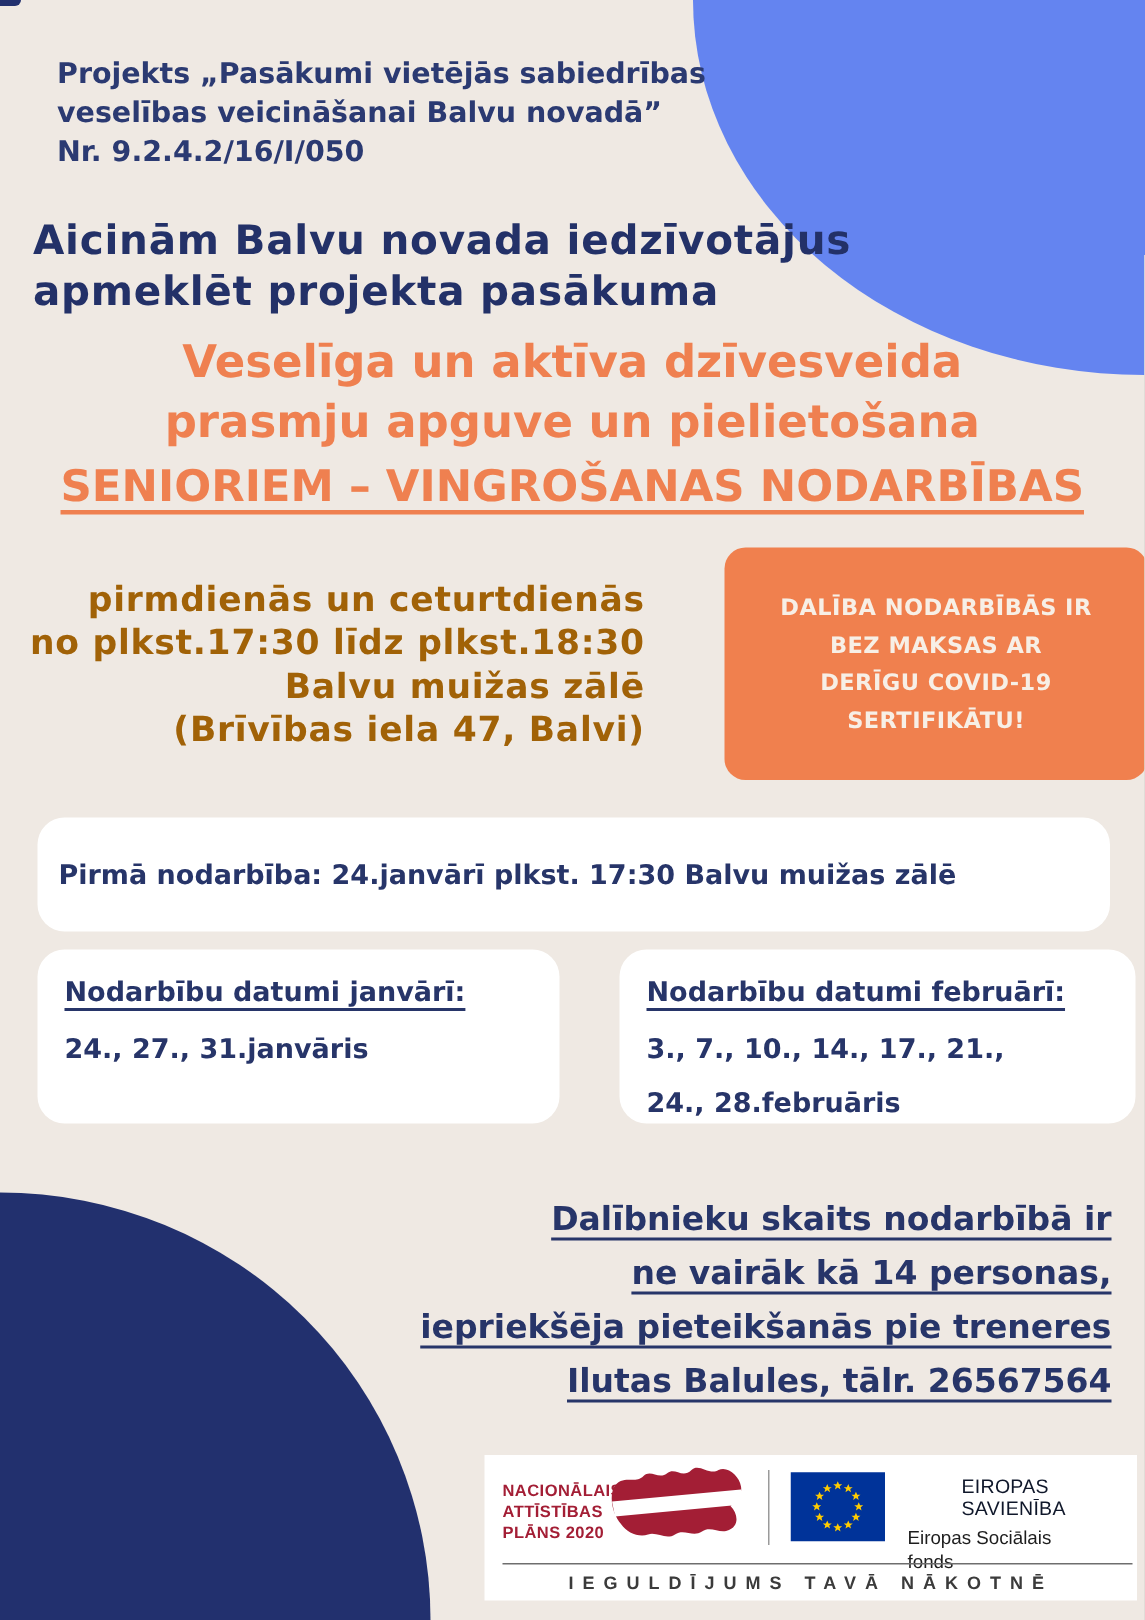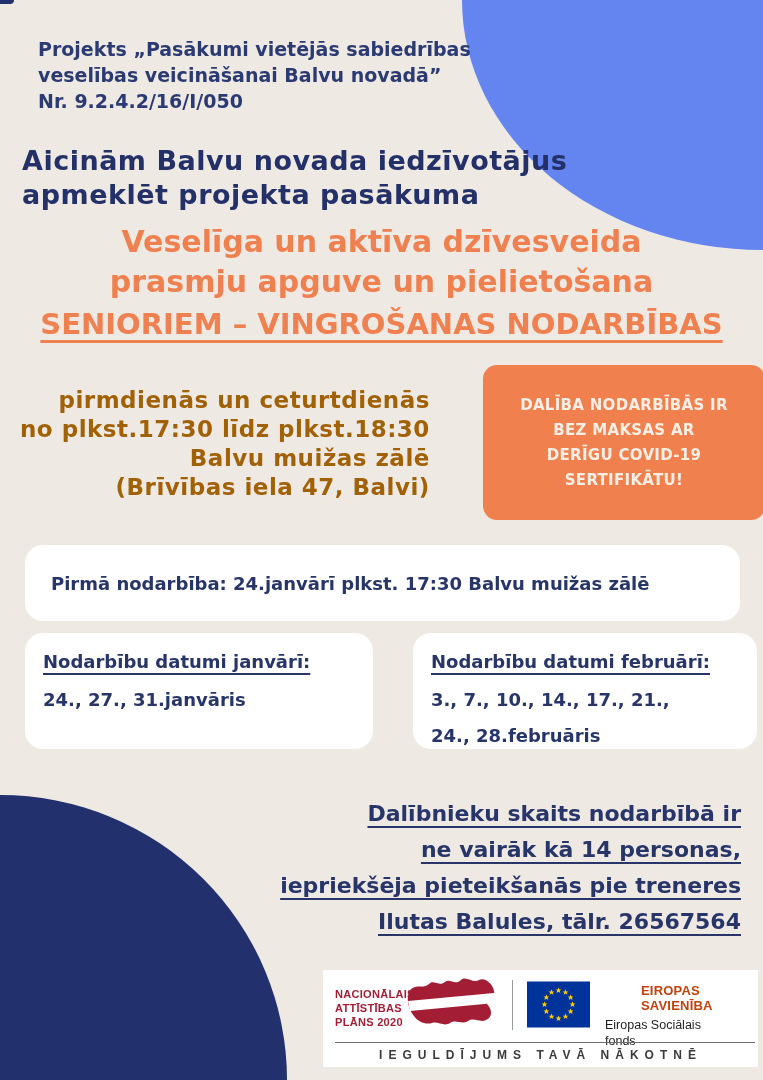--- a/index.html
+++ b/index.html
@@ -19,41 +19,41 @@
   .main-title{position:absolute;left:0;top:222px;width:763px;text-align:center;color:#EF8050;font-weight:800;}
   .main-title .t-line{font-size:30px;line-height:40px;}
   .main-title .t-underlined{font-size:29px;line-height:40px;margin-top:2px;white-space:nowrap;
     text-decoration:underline;text-decoration-thickness:3px;text-underline-offset:6px;}
   .schedule{position:absolute;left:20px;top:386px;color:#a16207;font-size:23px;font-weight:800;line-height:29px;letter-spacing:.5px;text-align:right;}
   .notice-box{position:absolute;left:483px;top:365px;width:282px;height:155px;background:#F0804E;border-radius:14px;
     display:flex;align-items:center;justify-content:center;text-align:center;}
   .notice-box .inner{color:#F7EFE6;font-size:15px;font-weight:800;line-height:25px;letter-spacing:.3px;}
   .first-session-box{position:absolute;left:25px;top:545px;width:715px;height:76px;background:#FFFFFF;border-radius:18px;
     display:flex;align-items:center;}
-  .first-session-box .txt{padding-left:26px;color:#273569;font-size:18px;font-weight:800;}
+  .first-session-box .txt{padding-left:14px;color:#273569;font-size:18px;font-weight:800;}
   .dates-box{position:absolute;top:633px;height:116px;background:#FFFFFF;border-radius:18px;box-sizing:border-box;padding:18px 18px;}
   .dates-box.jan{left:25px;width:348px;}
   .dates-box.feb{left:413px;width:344px;}
   .dates-title{color:#273569;font-size:18px;font-weight:800;
     text-decoration:underline;text-decoration-thickness:2px;text-underline-offset:5px;}
   .dates-line{color:#273569;font-size:18px;font-weight:700;margin-top:17px;line-height:22px;}
   .dates-line.second{margin-top:14px;}
   .participants{position:absolute;left:150px;right:22px;top:796px;text-align:right;color:#273569;
     font-size:22px;font-weight:800;line-height:36px;}
   .participants .p-line{text-decoration:underline;text-decoration-thickness:2px;text-underline-offset:5px;}
 
   
   .logo-box{position:absolute;left:323px;top:970px;width:435px;height:97px;background:#FFFFFF;}
   .nap-text{position:absolute;left:12px;top:17px;color:#A31E35;font-size:11px;font-weight:800;line-height:14px;letter-spacing:.3px;
     font-family:"Liberation Sans","DejaVu Sans",sans-serif;}
   .ribbon{position:absolute;left:80px;top:4px;width:96px;height:54px;}
   .v-divider{position:absolute;left:189px;top:10px;width:1px;height:50px;background:#9a9a9a;}
   .eu-flag{position:absolute;left:204px;top:11px;width:63px;height:47px;}
   .eu-text{position:absolute;left:282px;top:13px;font-family:"Liberation Sans","DejaVu Sans",sans-serif;}
-  .eu-title{color:#c2410c;font-size:13px;font-weight:700;letter-spacing:.2px;padding-left:36px;}
+  .eu-title{color:#0f172a;font-size:13px;font-weight:400;letter-spacing:.2px;padding-left:36px;}
   .eu-sub{color:#1d1d1d;font-size:12.5px;line-height:16px;margin-top:4px;}
   .h-divider{position:absolute;left:12px;top:72px;width:420px;height:1px;background:#6e6e6e;}
   .slogan{position:absolute;left:0;top:78px;width:100%;text-align:center;color:#3b3b3b;
     font-size:12px;font-weight:700;letter-spacing:6px;font-family:"Liberation Sans","DejaVu Sans",sans-serif;}
 </style>
 </head>
 <body>
 
 <div class="poster">
 

